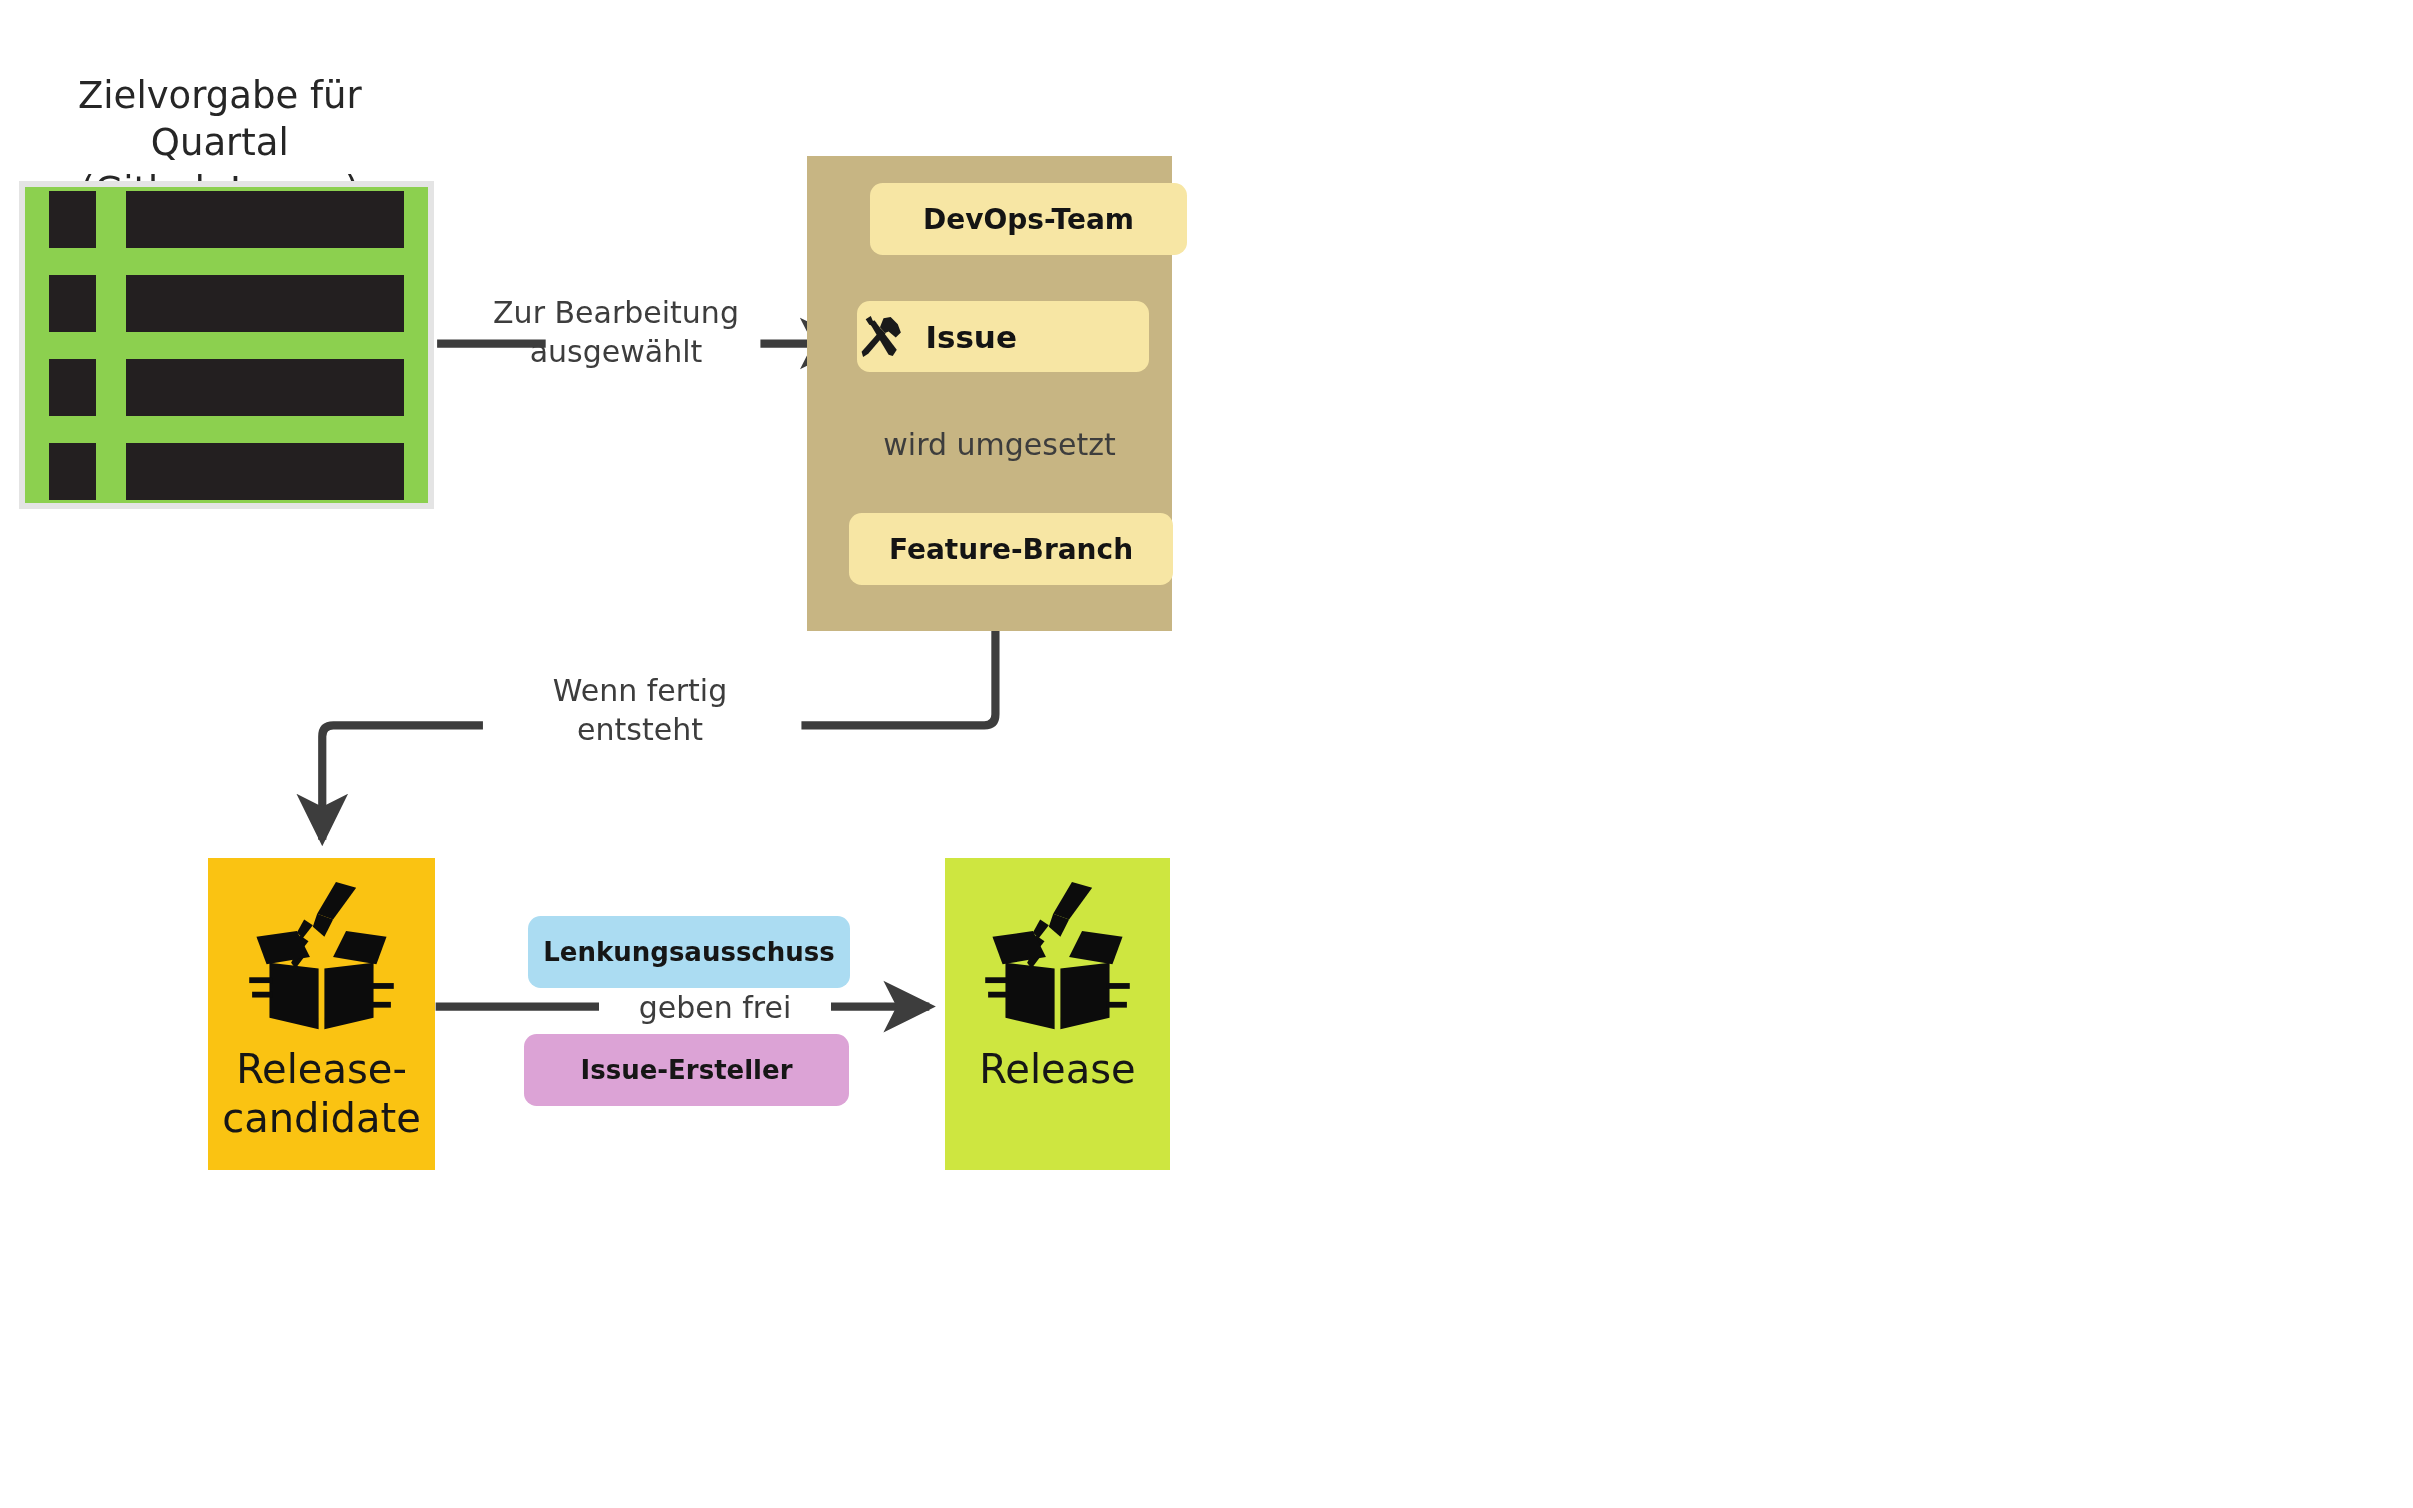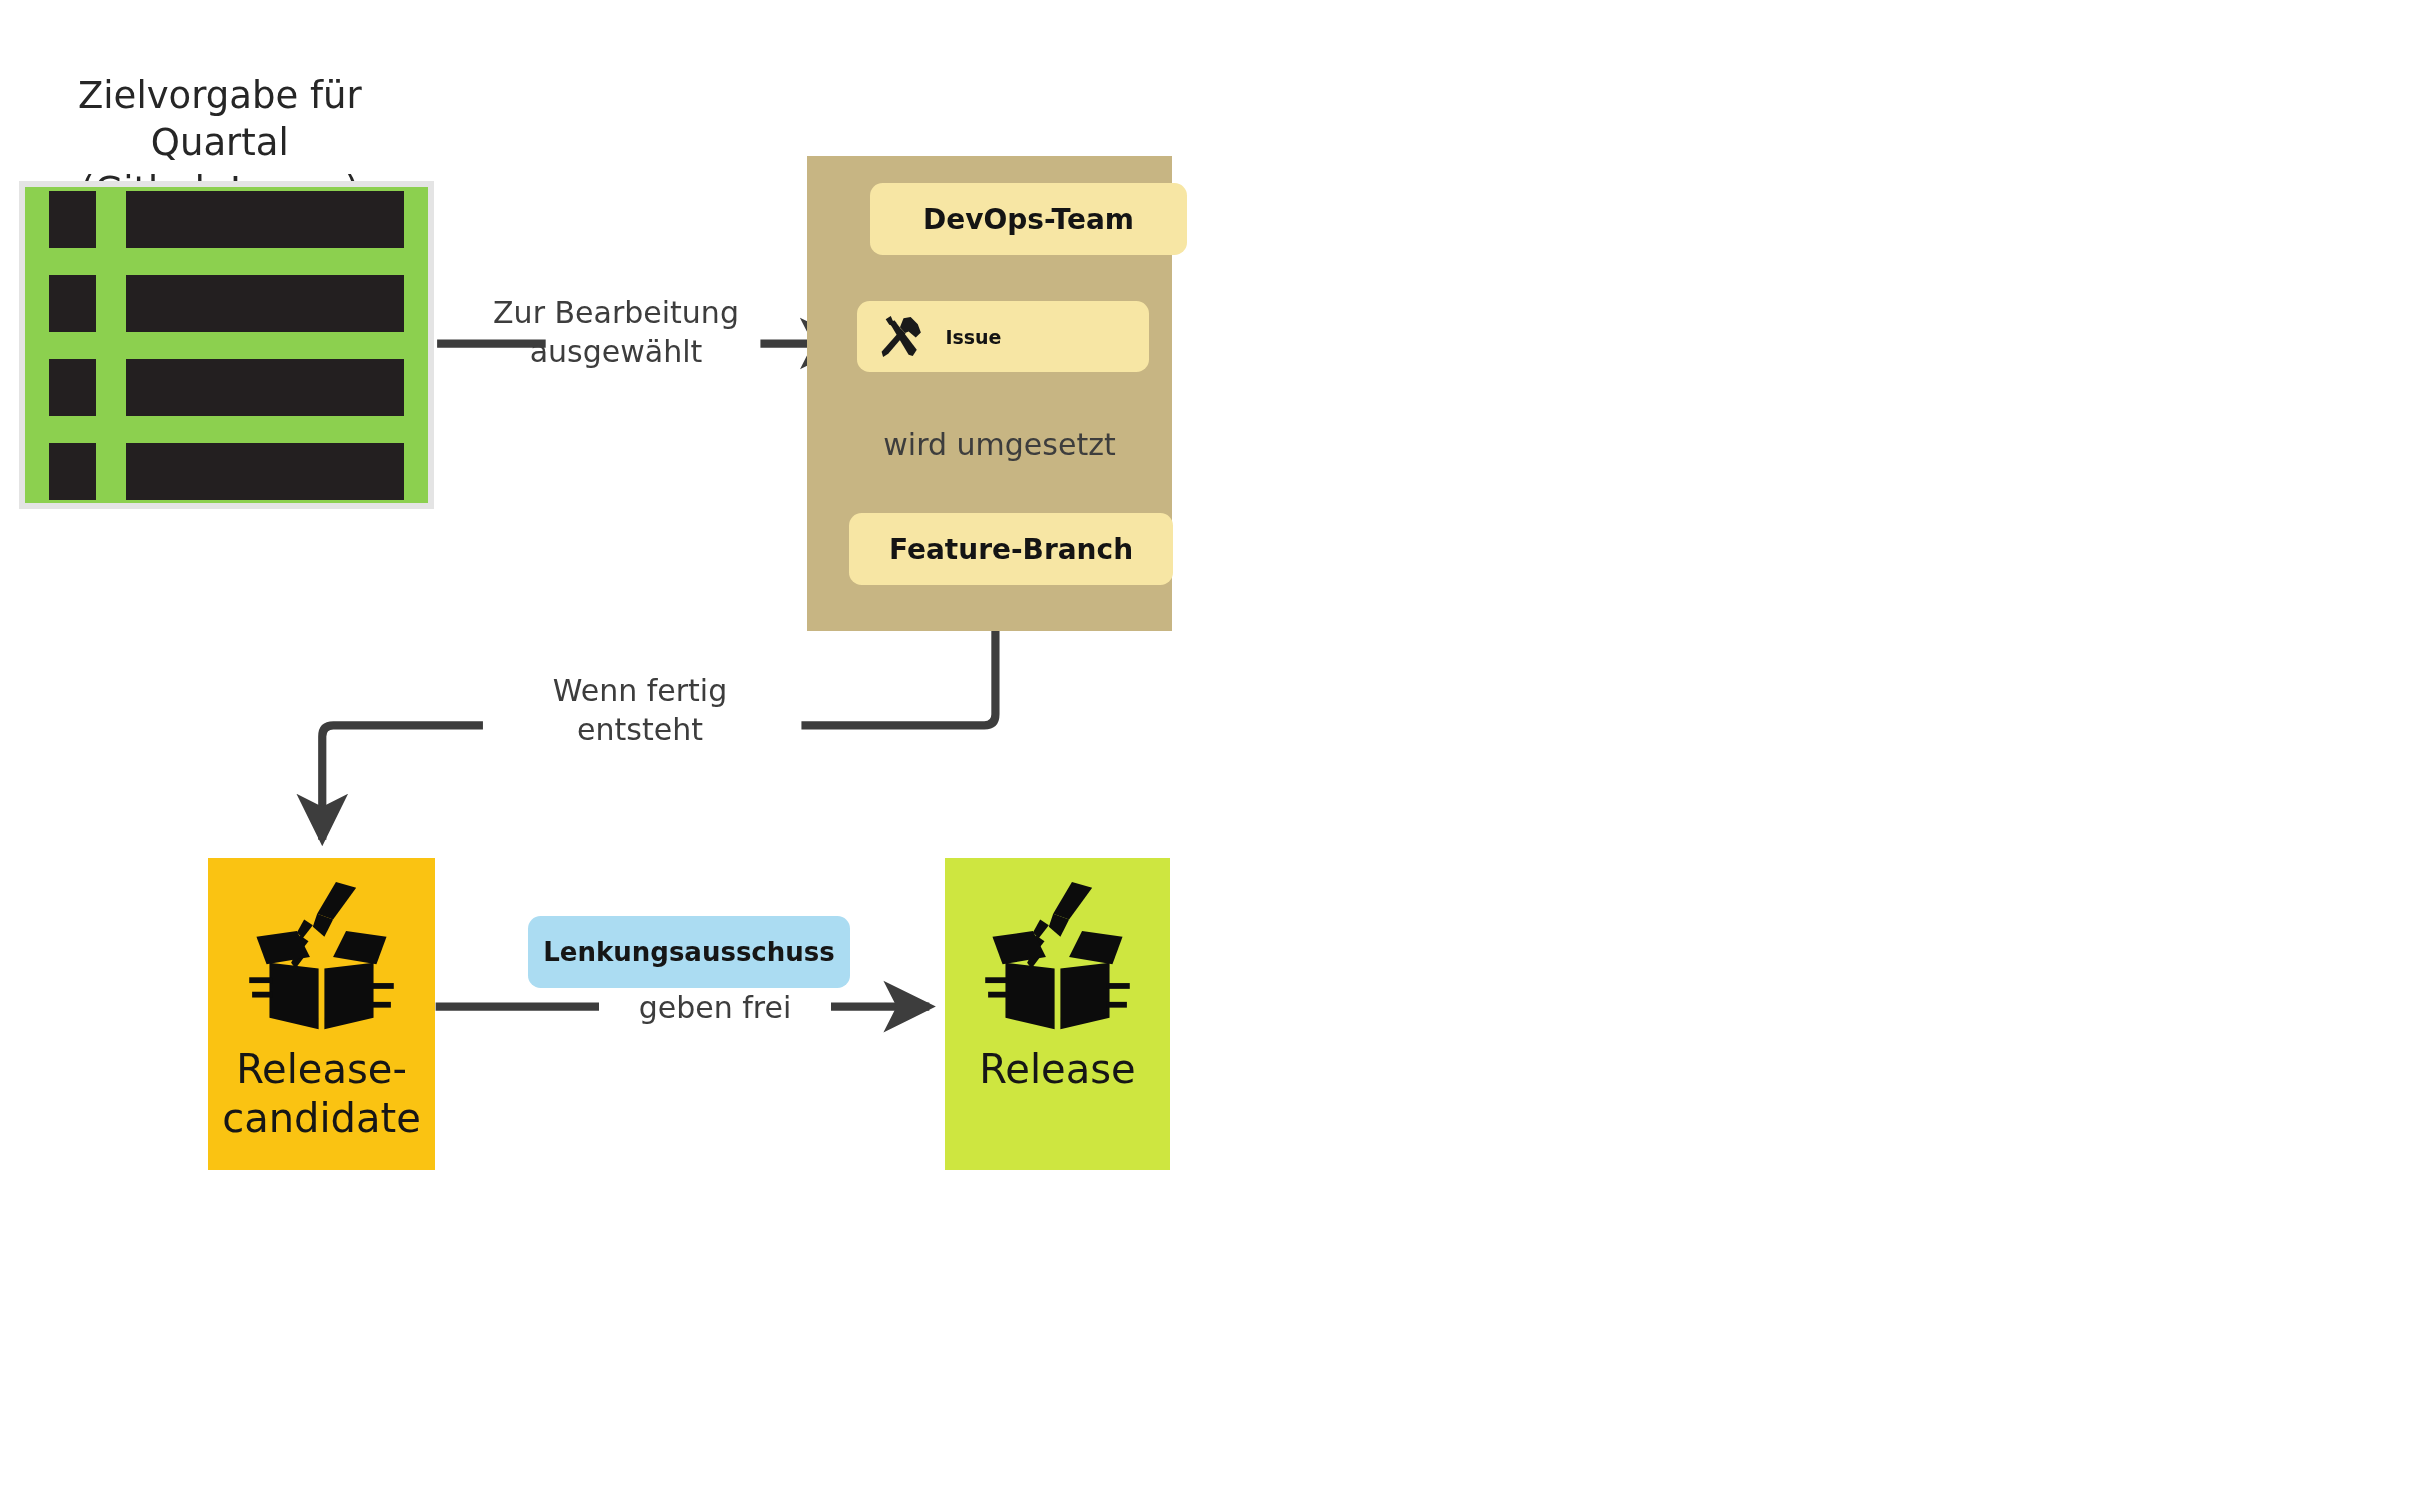--- a/index.html
+++ b/index.html
@@ -104,24 +104,23 @@
     top: 183px;
     width: 317px;
     height: 72px;
     font-size: 28px;
   }
   .lane-issue {
     left: 857px;
     top: 301px;
     width: 292px;
     height: 71px;
-    font-size: 19px;
+    font-size: 31px;
     gap: 17.4px;
     justify-content: flex-start;
-    padding-left: 20px;
     box-sizing: border-box;
   }
   .lane-branch {
     left: 849px;
     top: 513px;
     width: 324px;
     height: 72px;
     font-size: 28px;
   }
   .tools-icon {
@@ -353,15 +352,16 @@
         <rect x="0" y="68" width="16" height="4"></rect>
         <rect x="2" y="78" width="14" height="4"></rect>
         <rect x="84" y="72" width="16" height="4"></rect>
         <rect x="84" y="85" width="14" height="4"></rect>
       </g>
     </svg>
     <div class="pkg-label">Release</div>
   </div>
 
   <div class="badge badge-steering">Lenkungsausschuss</div>
+  <div class="badge badge-creator">Issue-Ersteller</div>
 
 </div>
 
 
 </body></html>

